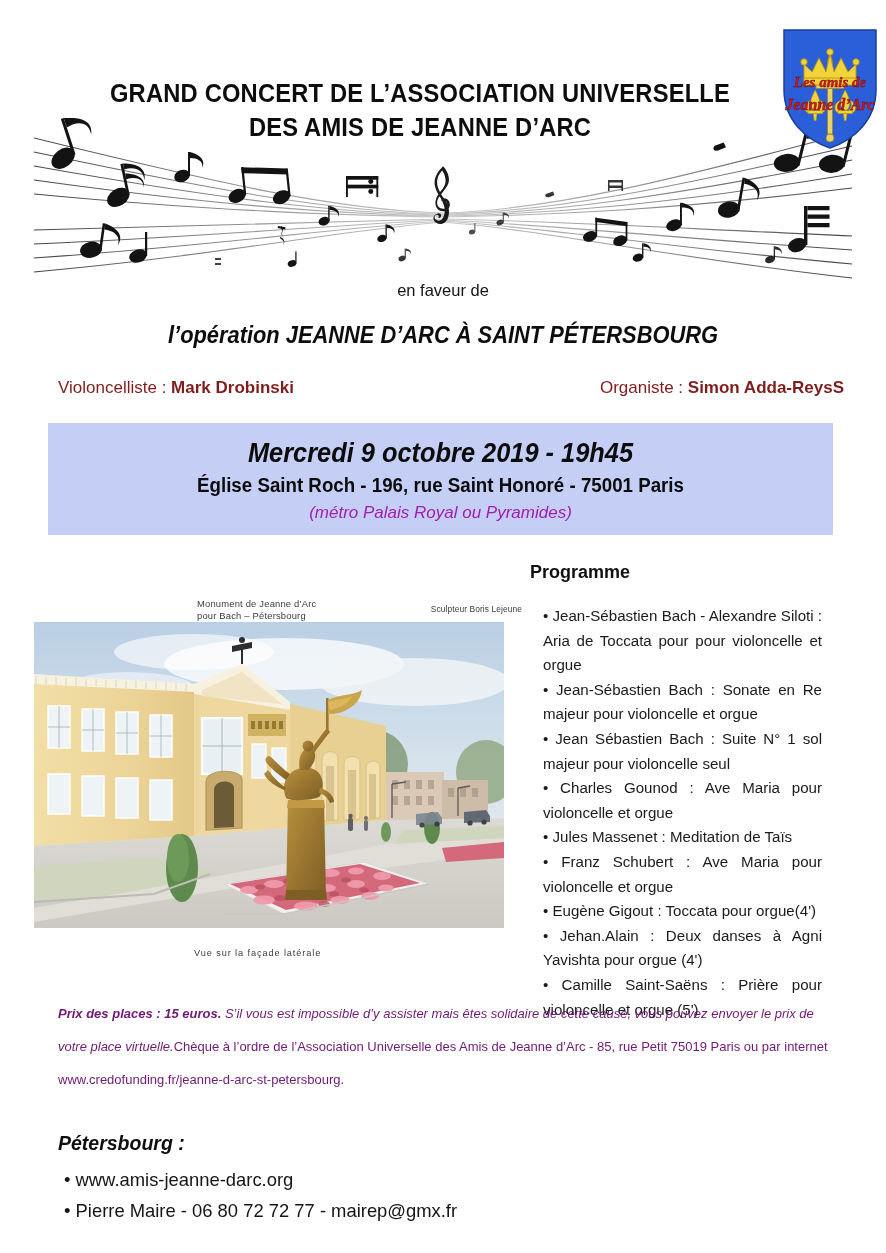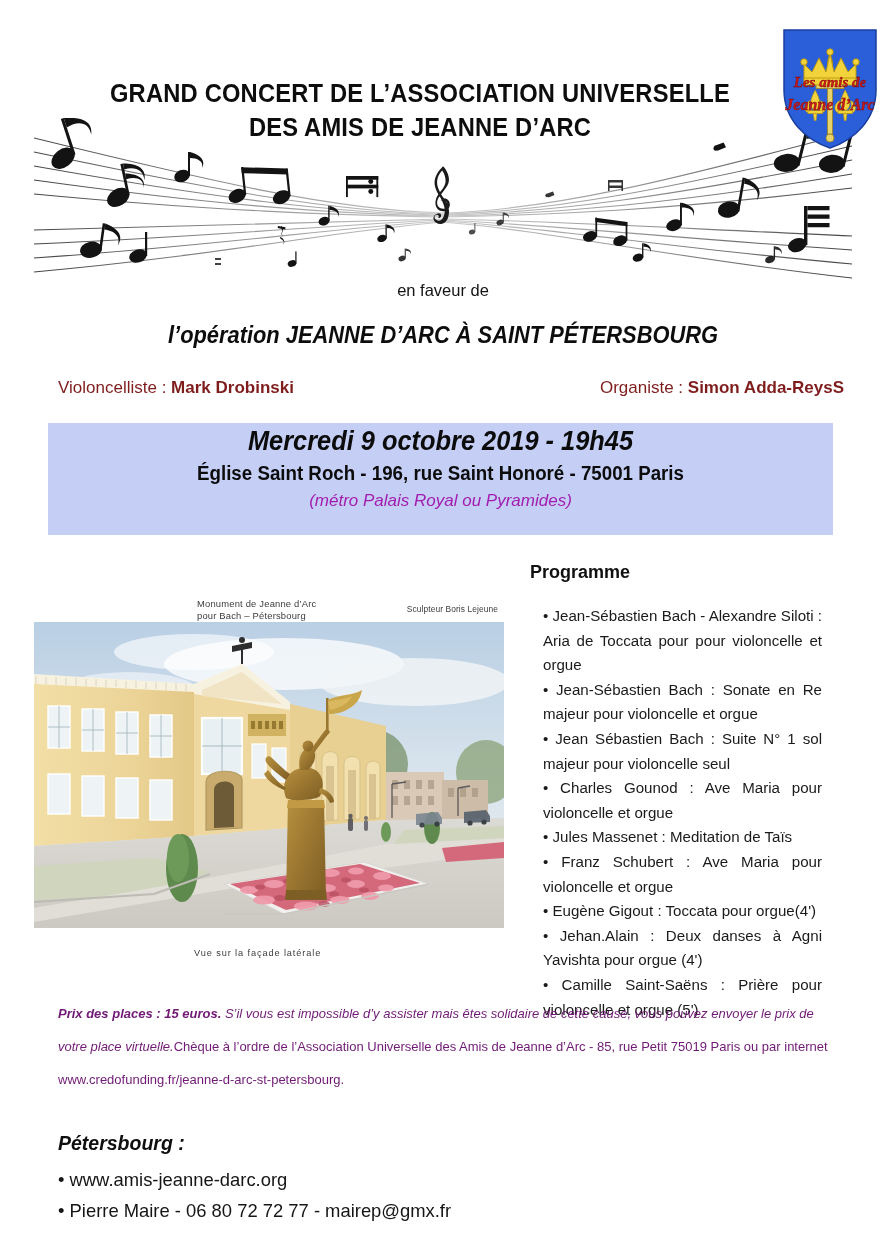--- a/index.html
+++ b/index.html
@@ -100,21 +100,21 @@
 
   
   .info-box {
     position: absolute;
     left: 48px; top: 423px;
     width: 785px;
     height: 112px;
     background: #c5cff6;
     text-align: center;
     box-sizing: border-box;
-    padding-top: 1px;
+    padding-top: 13px;
   }
   .info-date {
     font-size: 27px;
     font-weight: bold;
     font-style: italic;
     color: #0c0c0c;
     transform: scaleX(0.94);
     line-height: 34px;
   }
   .info-addr {
@@ -161,20 +161,21 @@
     content: "\2022\00a0";
   }
 
   
   .monument {
     position: absolute;
     left: 34px; top: 588px;
     width: 470px;
     height: 378px;
     background: #ffffff;
+    padding-left: 24px;
   }
   .mon-cap-top {
     position: absolute;
     left: 163px; top: 10px;
     font-size: 9.4px;
     line-height: 12px;
     color: #3c3c3c;
     letter-spacing: 0.2px;
   }
   .mon-cap-sculptor {
@@ -222,21 +223,21 @@
     left: 58px; top: 1132px;
     width: 700px;
   }
   .res-title {
     font-size: 19.5px;
     font-weight: bold;
     font-style: italic;
     color: #0f0f0f;
     margin-bottom: 9px;
   }
-  .res-list { list-style: none; margin: 0; padding: 0; }
+  .res-list { list-style: none; margin: 6px; padding: 0; }
   .res-item {
     font-size: 18.4px;
     line-height: 31px;
     color: #151515;
   }
   .res-item::before { content: "\2022\00a0"; }
 </style>
 </head>
 <body>
 

